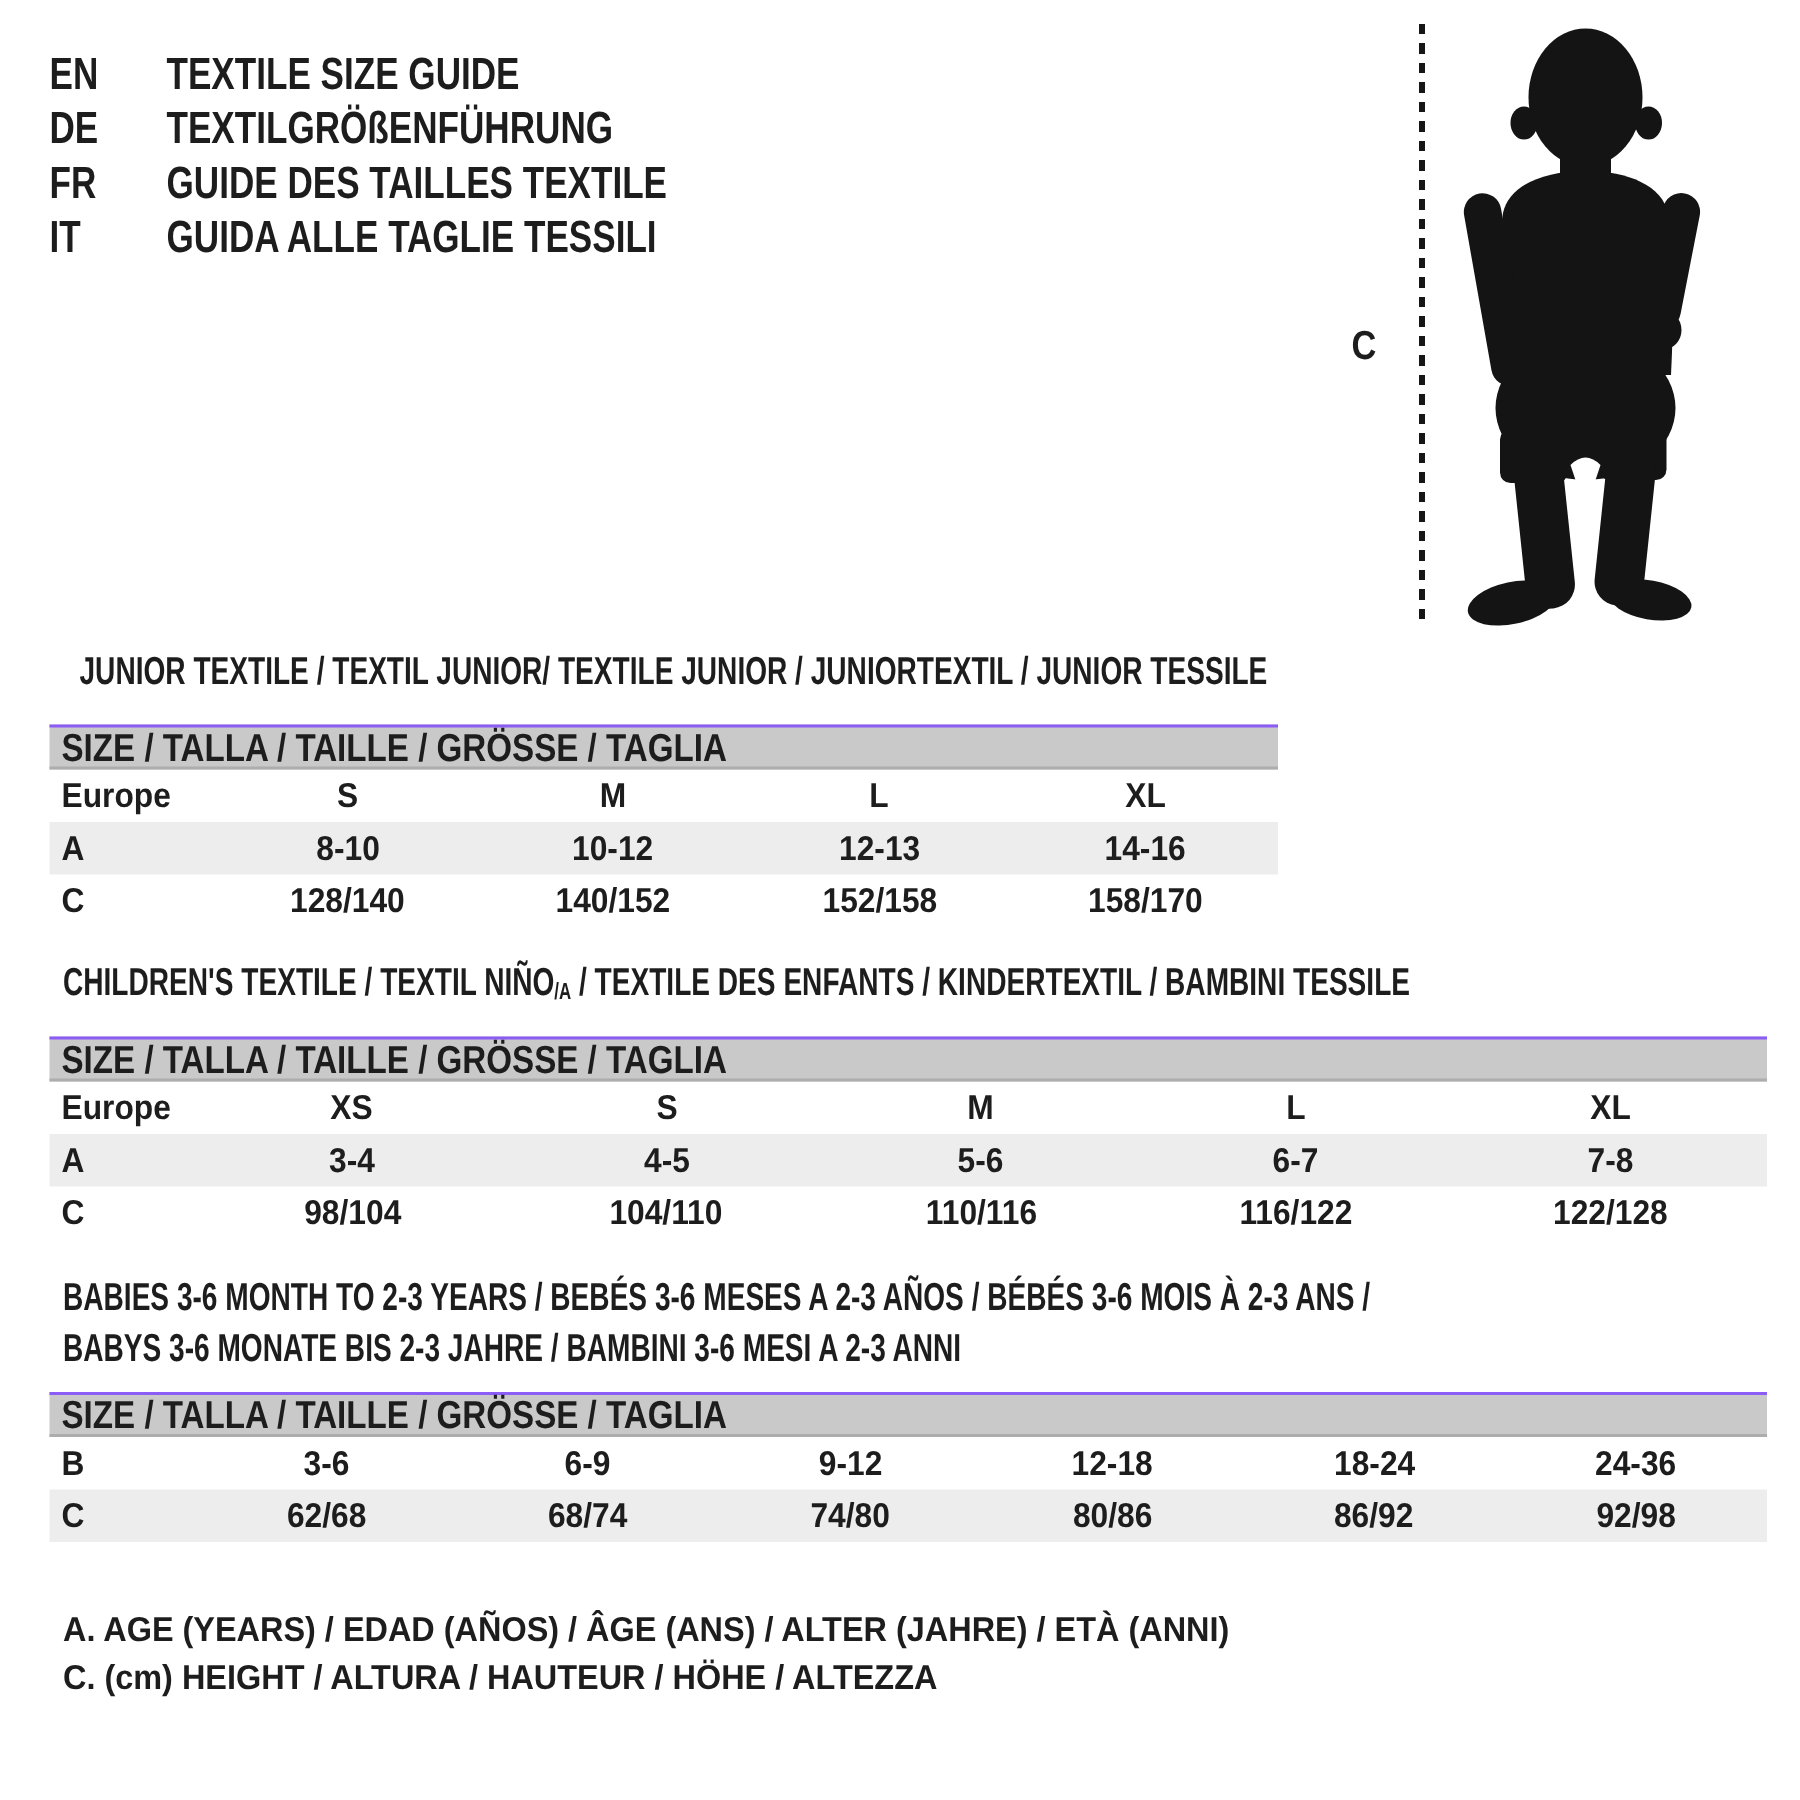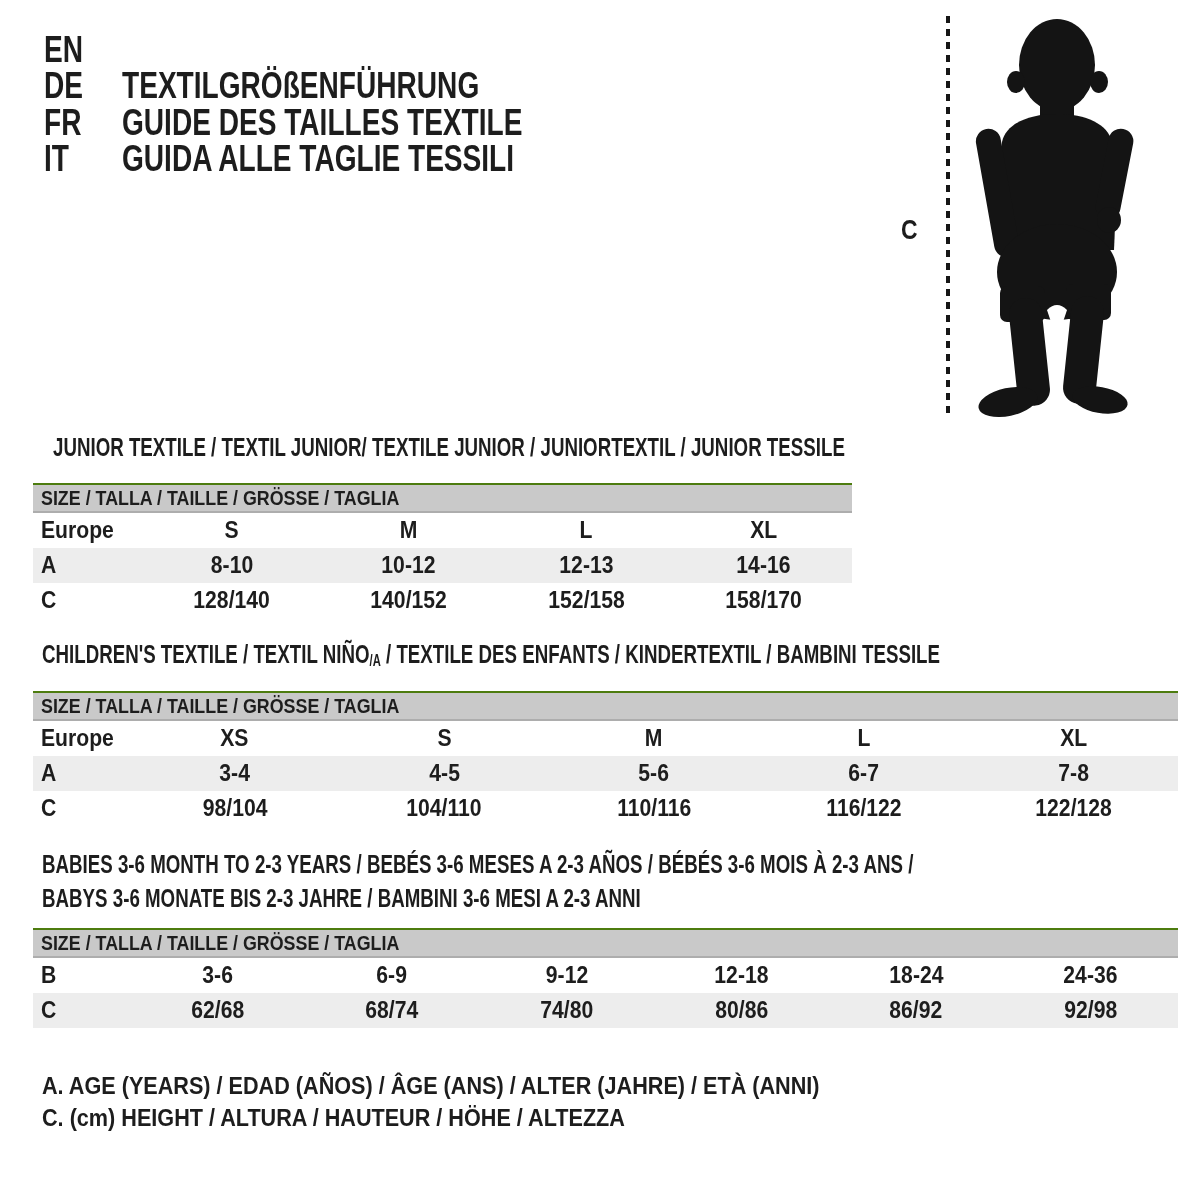--- a/index.html
+++ b/index.html
@@ -12,35 +12,35 @@
   .langscale{transform:scaleX(.78);}
   .tscale{transform:scaleX(.72);}
   .barscale{transform:scaleX(.85);}
   .cellscale{transform:scaleX(.92);}
   .legscale{transform:scaleX(.94);}
   .clabelscale{transform:scaleX(.85);}
   .center{transform-origin:center center;}
   .sub{font-size:.6em;position:relative;top:.22em;}
 
   
-  .langs{position:absolute;left:44px;top:32px;font-size:36px;}
+  .langs{position:absolute;left:33px;top:32px;font-size:30px;}
   .lang-row{display:grid;grid-template-columns:78px auto;height:36.4px;line-height:36.4px;}
 
   
   .fig-svg{position:absolute;left:958px;top:10px;}
   .dash-line{position:absolute;left:946px;top:16px;width:4px;height:398px;
     background:repeating-linear-gradient(to bottom,#161616 0 7px,rgba(0,0,0,0) 7px 13px);}
   .c-label{position:absolute;left:901px;top:217px;font-size:27px;line-height:27px;}
 
   
   .sec-title{position:absolute;font-size:26px;line-height:34px;}
   .table{position:absolute;}
   .size-bar{height:30px;box-sizing:border-box;background:#c9c9c9;
-    border-top:2px solid #4d7c0f;border-bottom:2px solid #adadad;
-    display:flex;align-items:center;padding-left:8px;font-size:21px;}
+    border-top:2px solid #8b5cf6;border-bottom:2px solid #adadad;
+    display:flex;align-items:center;padding-left:8px;font-size:26px;}
   .trow{display:grid;height:35px;align-items:center;font-size:23px;}
   .trow.shaded{background:#ededed;}
   .label-cell{padding-left:8px;}
   .val-cell{text-align:center;}
   .sec-junior .trow{grid-template-columns:110px repeat(4,1fr);}
   .sec-children .trow{grid-template-columns:97px repeat(5,1fr);}
   .sec-babies .trow{grid-template-columns:97px repeat(6,1fr);}
   .t-junior{left:33px;top:483px;width:819px;}
   .t-children{left:33px;top:691px;width:1145px;}
   .t-babies{left:33px;top:928px;width:1145px;}
@@ -53,20 +53,21 @@
   .legend-line{height:31.5px;line-height:31.5px;}
 </style>
 </head>
 <body>
 
 <div class="canvas">
 
   <div class="langs">
     <div class="lang-row">
       <span><span class="cond langscale">EN</span></span>
+      <span><span class="cond langscale">TEXTILE SIZE GUIDE</span></span>
     </div>
     <div class="lang-row">
       <span><span class="cond langscale">DE</span></span>
       <span><span class="cond langscale">TEXTILGRÖßENFÜHRUNG</span></span>
     </div>
     <div class="lang-row">
       <span><span class="cond langscale">FR</span></span>
       <span><span class="cond langscale">GUIDE DES TAILLES TEXTILE</span></span>
     </div>
     <div class="lang-row">

